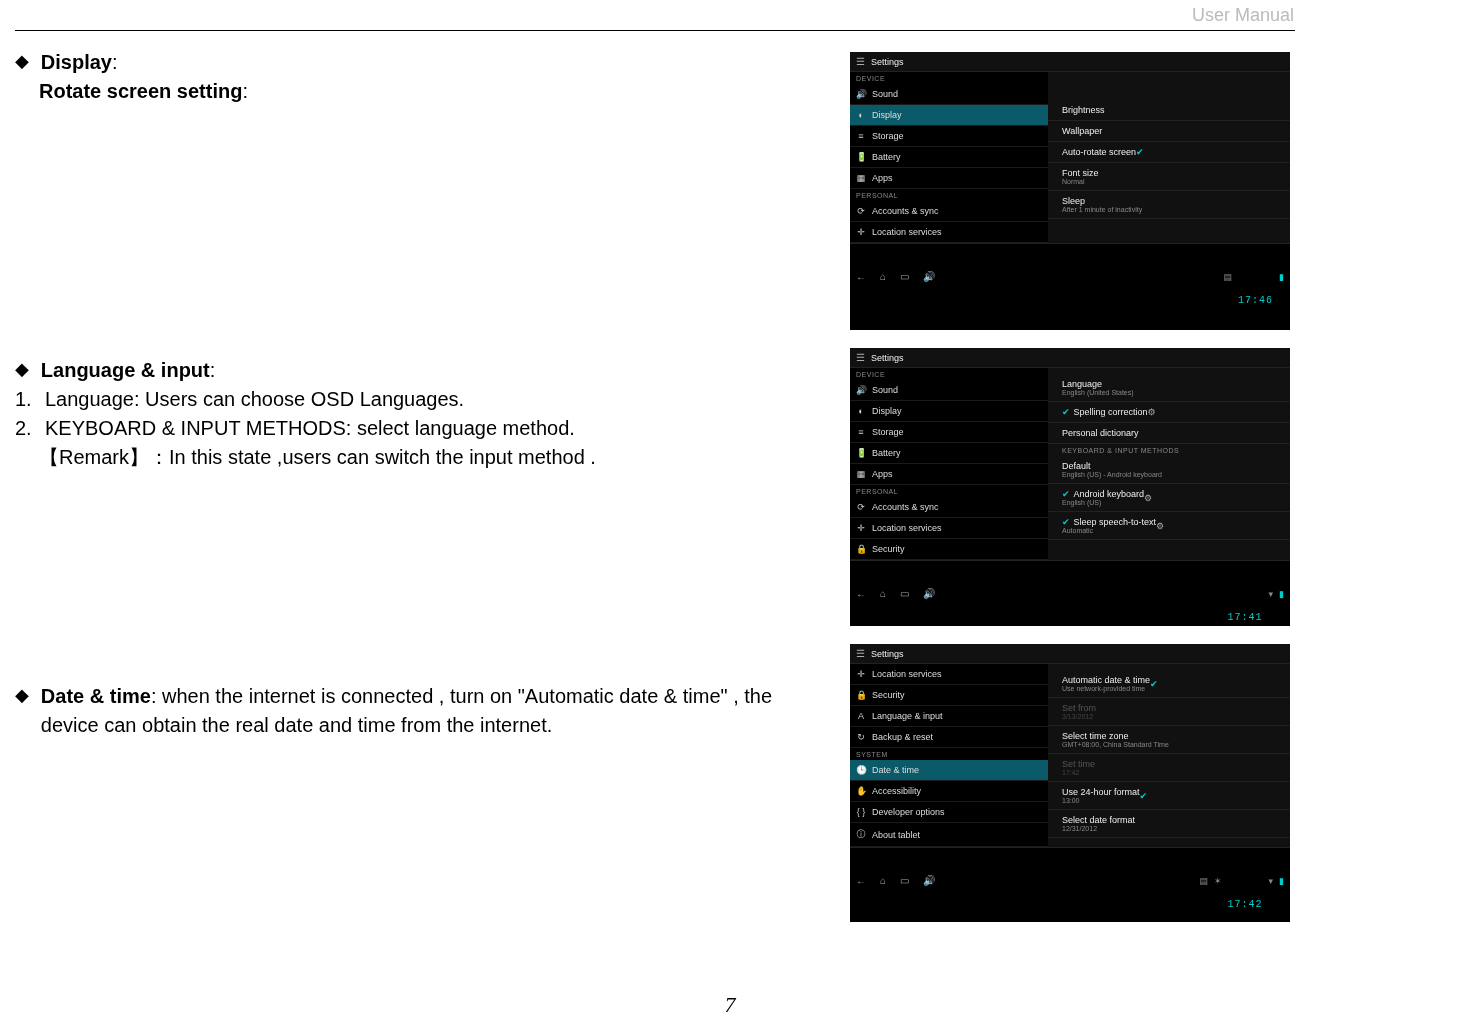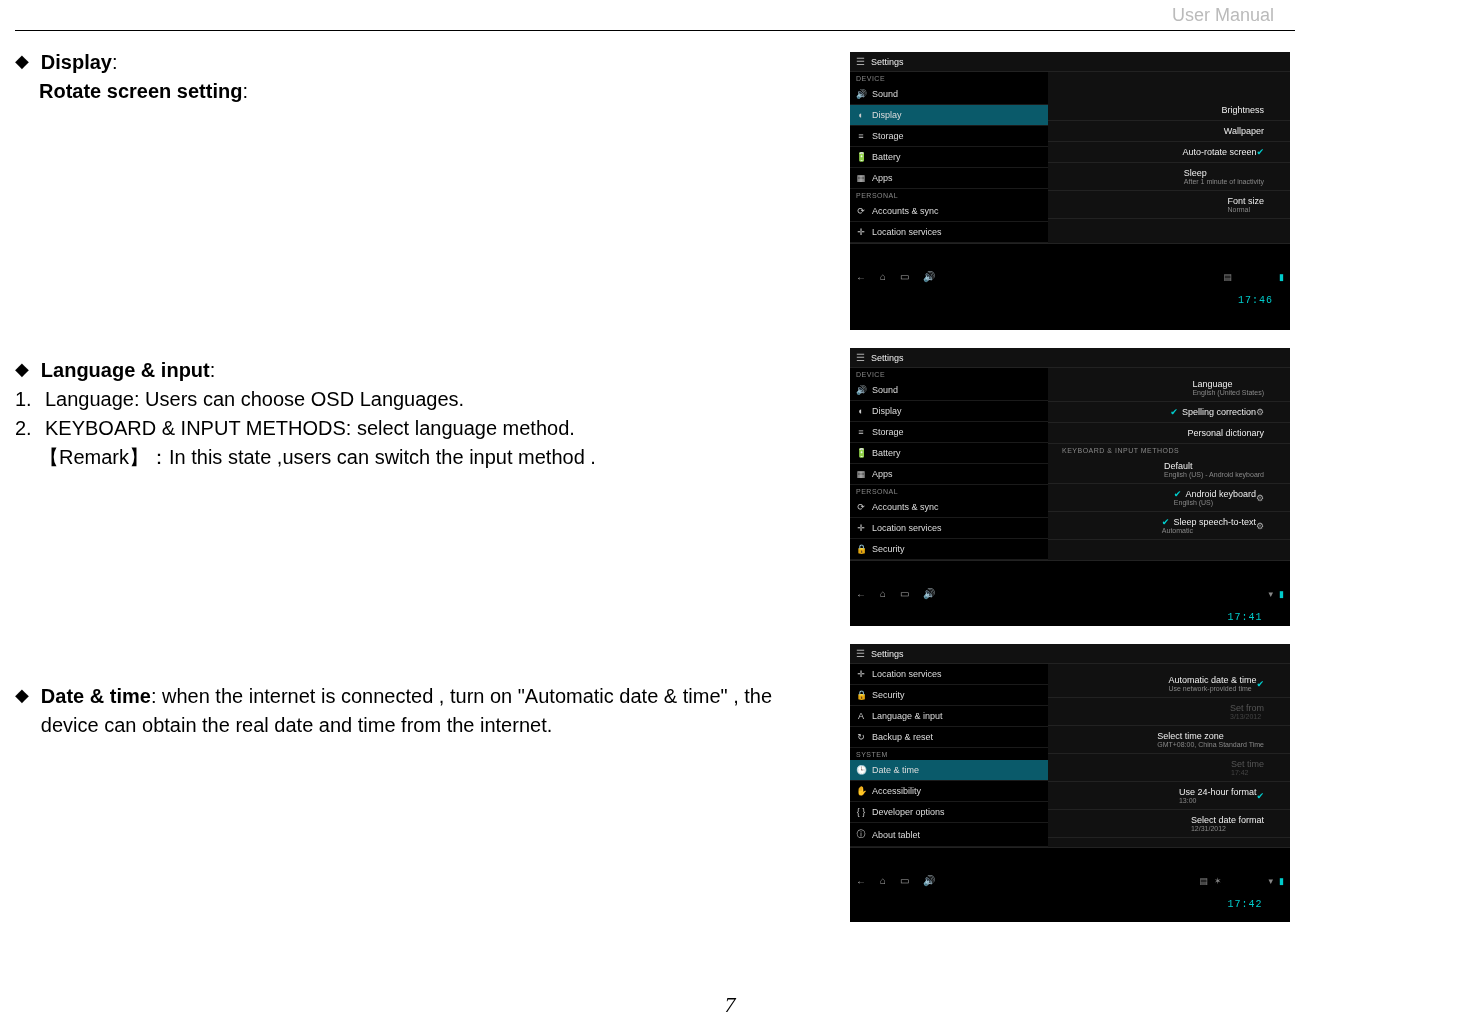--- a/index.html
+++ b/index.html
@@ -7,21 +7,21 @@
     padding: 0;
     font-family: Arial, sans-serif;
     background: #fff;
     width: 1460px;
     height: 1026px;
     position: relative;
   }
   .header-label {
     position: absolute;
     top: 5px;
-    right: 186px;
+    right: 166px;
     color: #bbb;
     font-size: 18px;
     font-family: "Arial", sans-serif;
   }
   .hr-top {
     position: absolute;
     top: 30px;
     left: 15px;
     width: 1280px;
     border-top: 1px solid #000;
@@ -97,21 +97,21 @@
     color: #ddd;
     gap: 6px;
   }
   .left-item.selected { background: #0a5a6a;}
   .left-item .icn { width:10px; text-align:center; color:#ccc; font-size:9px;}
   .right-item {
     padding: 5px 26px 5px 14px;
     border-bottom: 1px solid #222;
     display: flex;
     align-items: center;
-    justify-content: flex-end;
+    justify-content: flex-start;
     color:#eee;
   }
   .right-item .sub { color:#888; font-size:7px; display:block;}
   .right-item .check { color:#0cc; font-size:9px;}
   .right-item .tune { color:#aaa; font-size:9px;}
   .shot-nav {
     display:flex;
     align-items:center;
     justify-content: space-between;
     padding: 3px 6px;
@@ -221,24 +221,24 @@
             <span>Brightness</span>
           </div>
         <div class="right-item">
             <span>Wallpaper</span>
           </div>
         <div class="right-item">
             <span>Auto-rotate screen</span>
             <span class="check">✔</span>
           </div>
         <div class="right-item">
+            <span><span>Font size</span><span class="sub">Normal</span></span>
+          </div>
+        <div class="right-item">
             <span><span>Sleep</span><span class="sub">After 1 minute of inactivity</span></span>
-          </div>
-        <div class="right-item">
-            <span><span>Font size</span><span class="sub">Normal</span></span>
           </div>
       </div>
     </div>
     <div class="shot-nav">
       <div class="nav-left">
         <span>←</span>
         <span>⌂</span>
         <span>▭</span>
         <span>🔊</span>
       </div>

